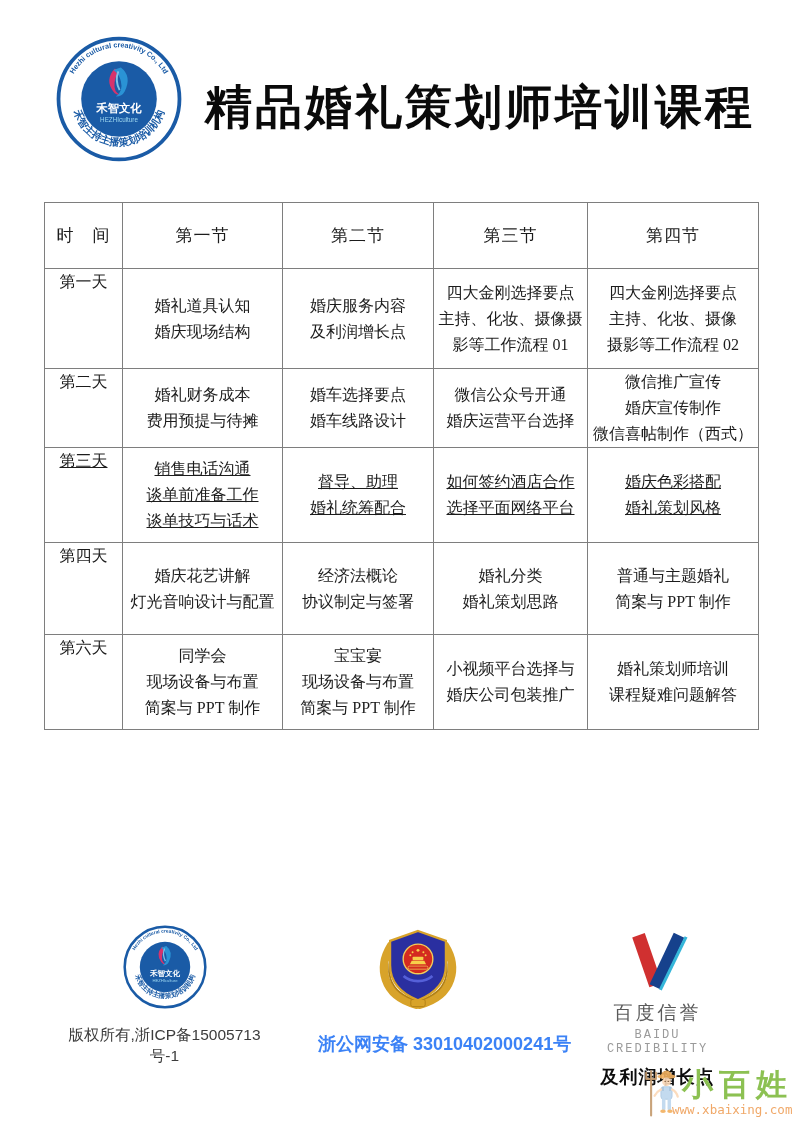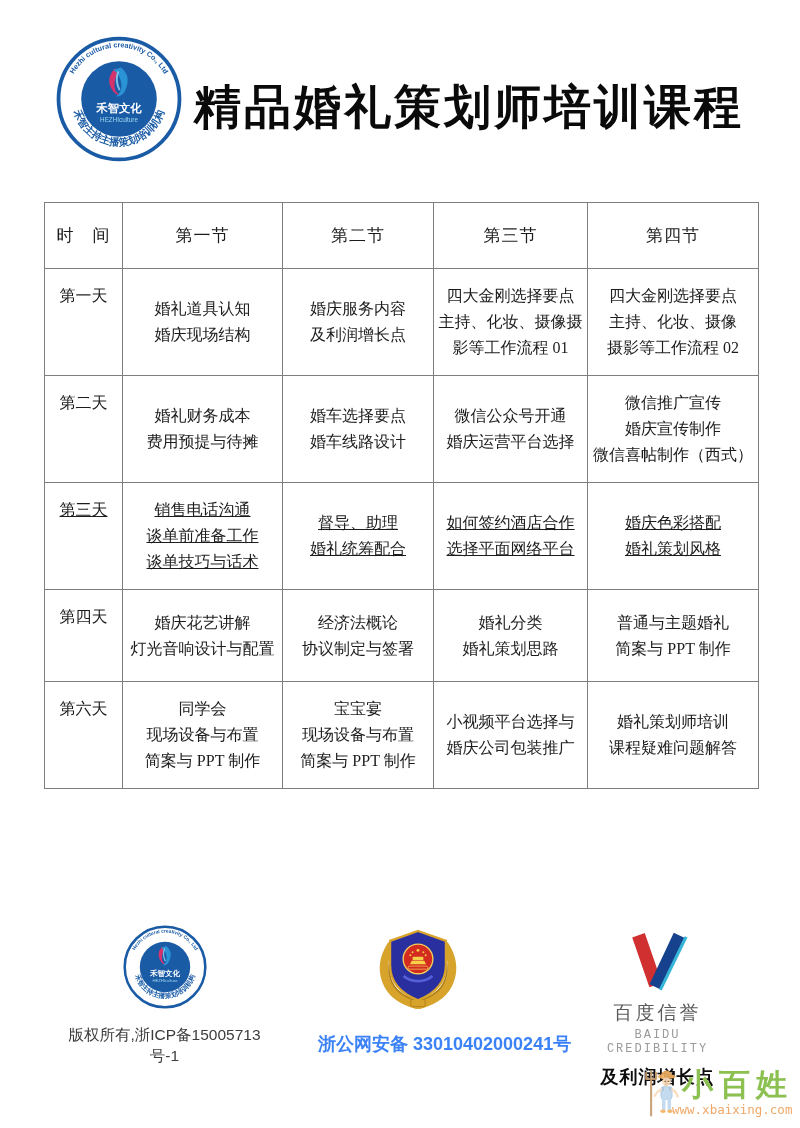--- a/index.html
+++ b/index.html
@@ -12,38 +12,38 @@
     background: #ffffff;
     overflow: hidden;
   }
 
   
   .header-logo { position: absolute; left: 56px; top: 36px; }
   .page-title {
     position: absolute; left: 183px; top: 76px; width: 572px;
     font-family: "Liberation Sans", "DejaVu Sans", sans-serif;
     font-weight: bold; font-size: 47px; letter-spacing: 3px;
-    color: #0a0a0a; text-align: center; white-space: nowrap;
+    color: #0a0a0a; text-align: right; white-space: nowrap;
   }
 
   
   .schedule-wrap { position: absolute; left: 44px; top: 202px; width: 714px; }
   table.schedule {
     width: 100%; border-collapse: collapse; table-layout: fixed;
     font-family: "Liberation Serif", "DejaVu Serif", serif;
     color: #1c1c1c;
   }
   table.schedule th, table.schedule td {
     border: 1px solid #7e7e7e;
     text-align: center;
     white-space: pre-line;
     font-weight: normal;
     font-size: 16px;
     line-height: 26px;
-    padding: 14px 4px;
+    padding: 0 4px;
   }
   table.schedule th { font-size: 17px; letter-spacing: 1px; }
   td.day-cell { vertical-align: top; padding-top: 15px; font-size: 17px; }
   td.course-cell { vertical-align: middle; }
   .col-time { width: 78px; } .col-s1 { width: 160px; } .col-s2 { width: 151px; }
   .col-s3 { width: 154px; } .col-s4 { width: 171px; }
   tr.hr0 { height: 66px; } tr.hr1 { height: 100px; } tr.hr2 { height: 72px; }
   tr.hr3 { height: 95px; text-decoration: underline; } tr.hr4 { height: 92px; } tr.hr5 { height: 96px; }
   tr.hr6 { height: 95px; }
 

